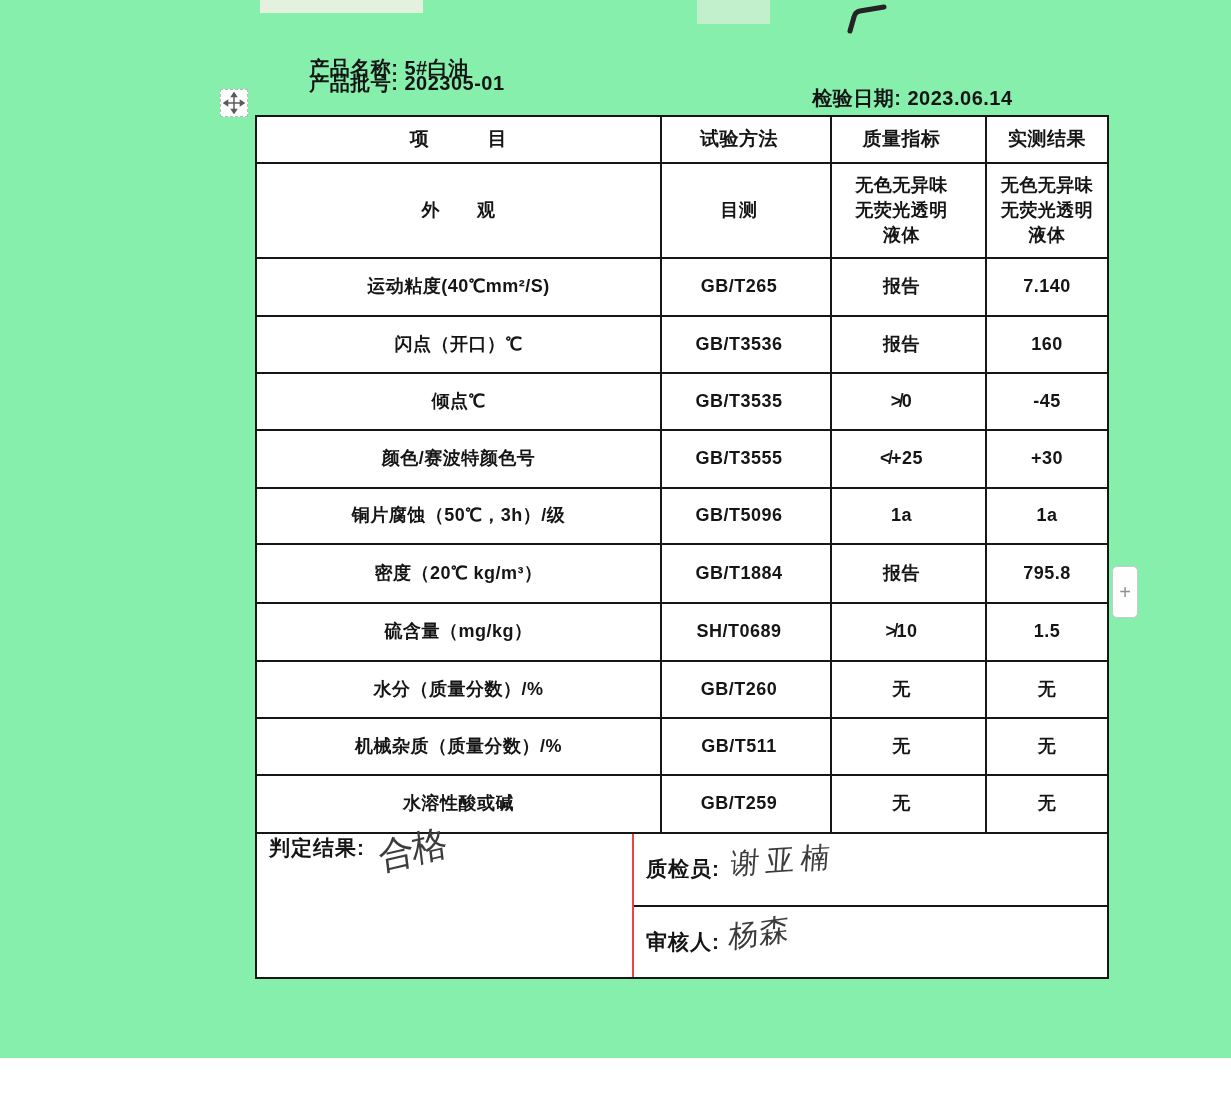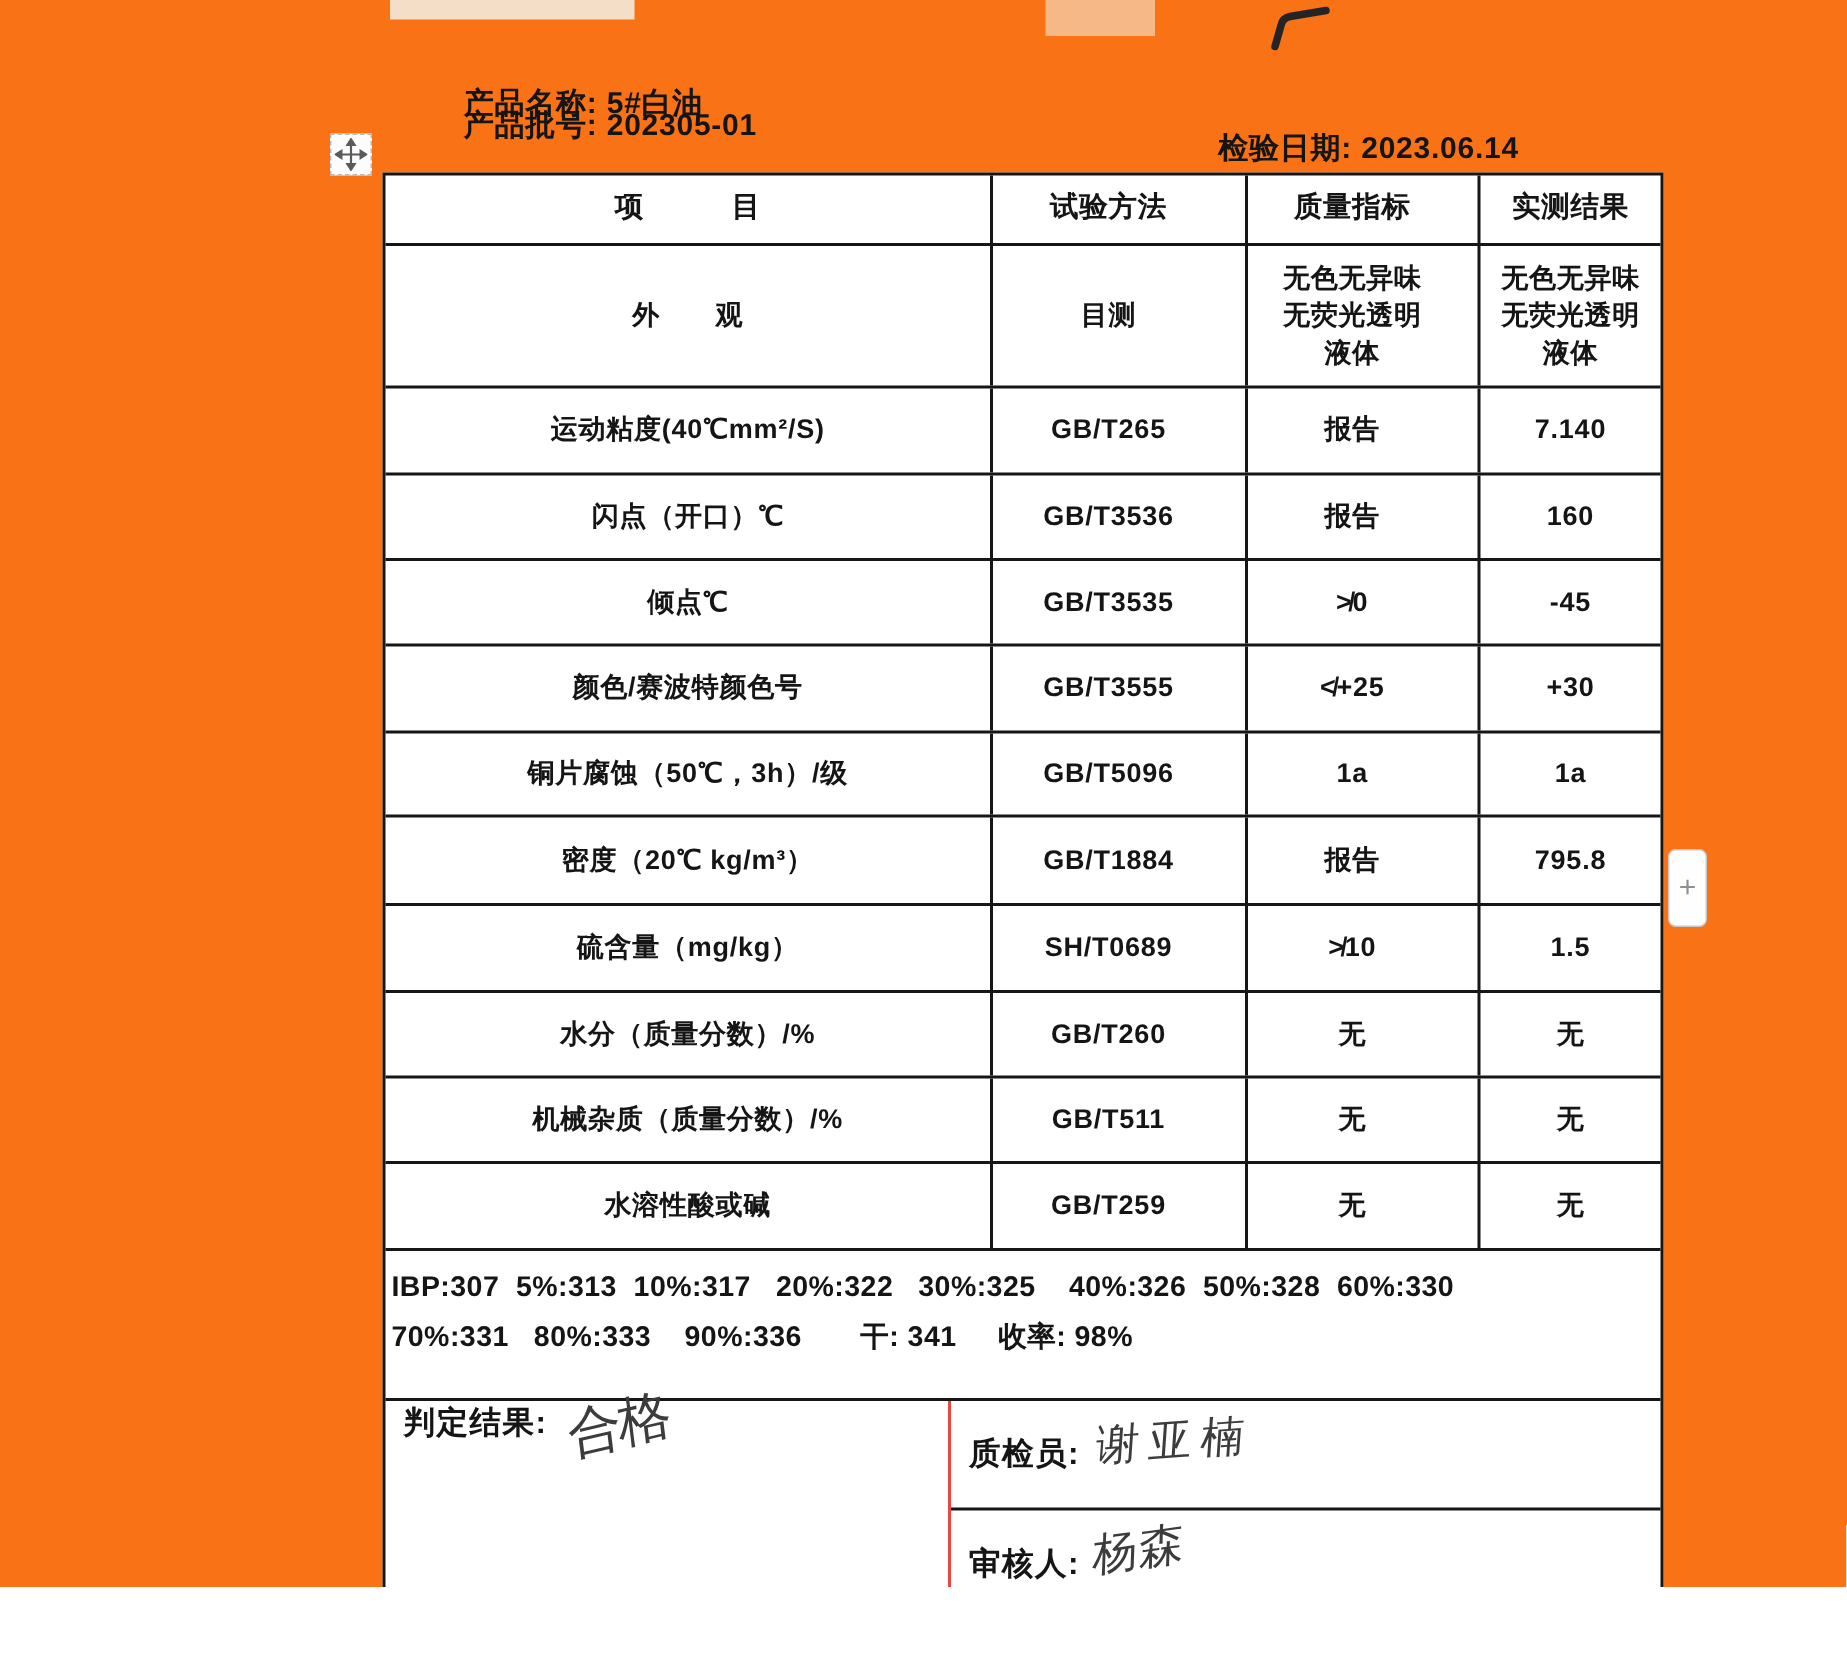--- a/index.html
+++ b/index.html
@@ -1,18 +1,18 @@
 <!DOCTYPE html>
 <html><head>
 <meta charset="utf-8">
 <style>
   * { margin:0; padding:0; box-sizing:border-box; }
   body { background:#fff; }
   .page {
-    position:relative; width:1231px; height:1058px; background:#f97316;
+    position:relative; width:1231px; height:1058px; background:#86efac;
     font-family:"Liberation Sans", sans-serif; color:#151515; overflow:hidden;
   }
   
   .artifact { position:absolute; background:#f5f1e8; }
   .a1 { left:260px; top:0; width:163px; height:13px; opacity:.85; }
   .a2 { left:697px; top:0; width:73px; height:24px; opacity:.55; }
 
   .doc-line { position:absolute; font-size:20px; font-weight:700; letter-spacing:.5px; white-space:pre; }
   .l1 { left:285px; top:32px; }
   .l2 { left:285px; top:47px; }
@@ -200,26 +200,20 @@
       <div class="cell c4">无</div>
     </div>
 
     <div class="tr" style="height:58px">
       <div class="cell c1">水溶性酸或碱</div>
       <div class="cell c2">GB/T259</div>
       <div class="cell c3">无</div>
       <div class="cell c4">无</div>
     </div>
 
-    <div class="tr" style="height:100px">
-      <div class="dist-cell">
-        <div>IBP:307  5%:313  10%:317   20%:322   30%:325    40%:326  50%:328  60%:330</div>
-        <div>70%:331   80%:333    90%:336       干: 341     收率: 98%</div>
-      </div>
-    </div>
 
     <div class="sig-row">
       <div class="sig-left">
         <span class="sig-label">判定结果:</span>
         <span class="hand hand-result">合格</span>
       </div>
       <div class="sig-right">
         <div class="sig-cell top">
           <span class="sig-label">质检员:</span>
           <span class="hand hand-inspector">谢亚楠</span>

